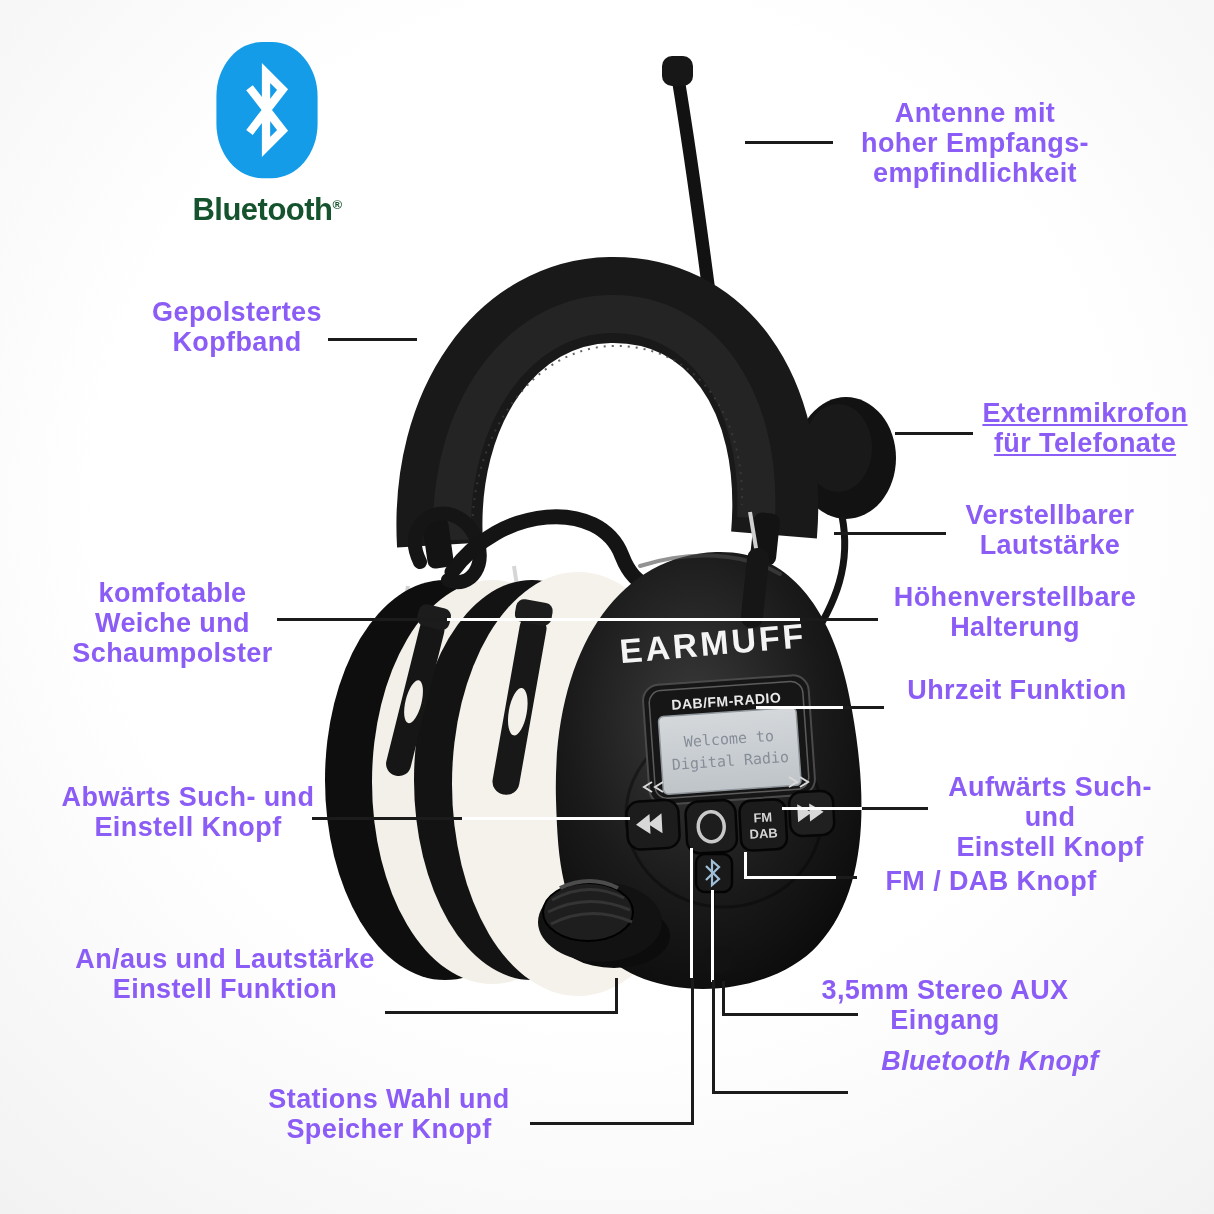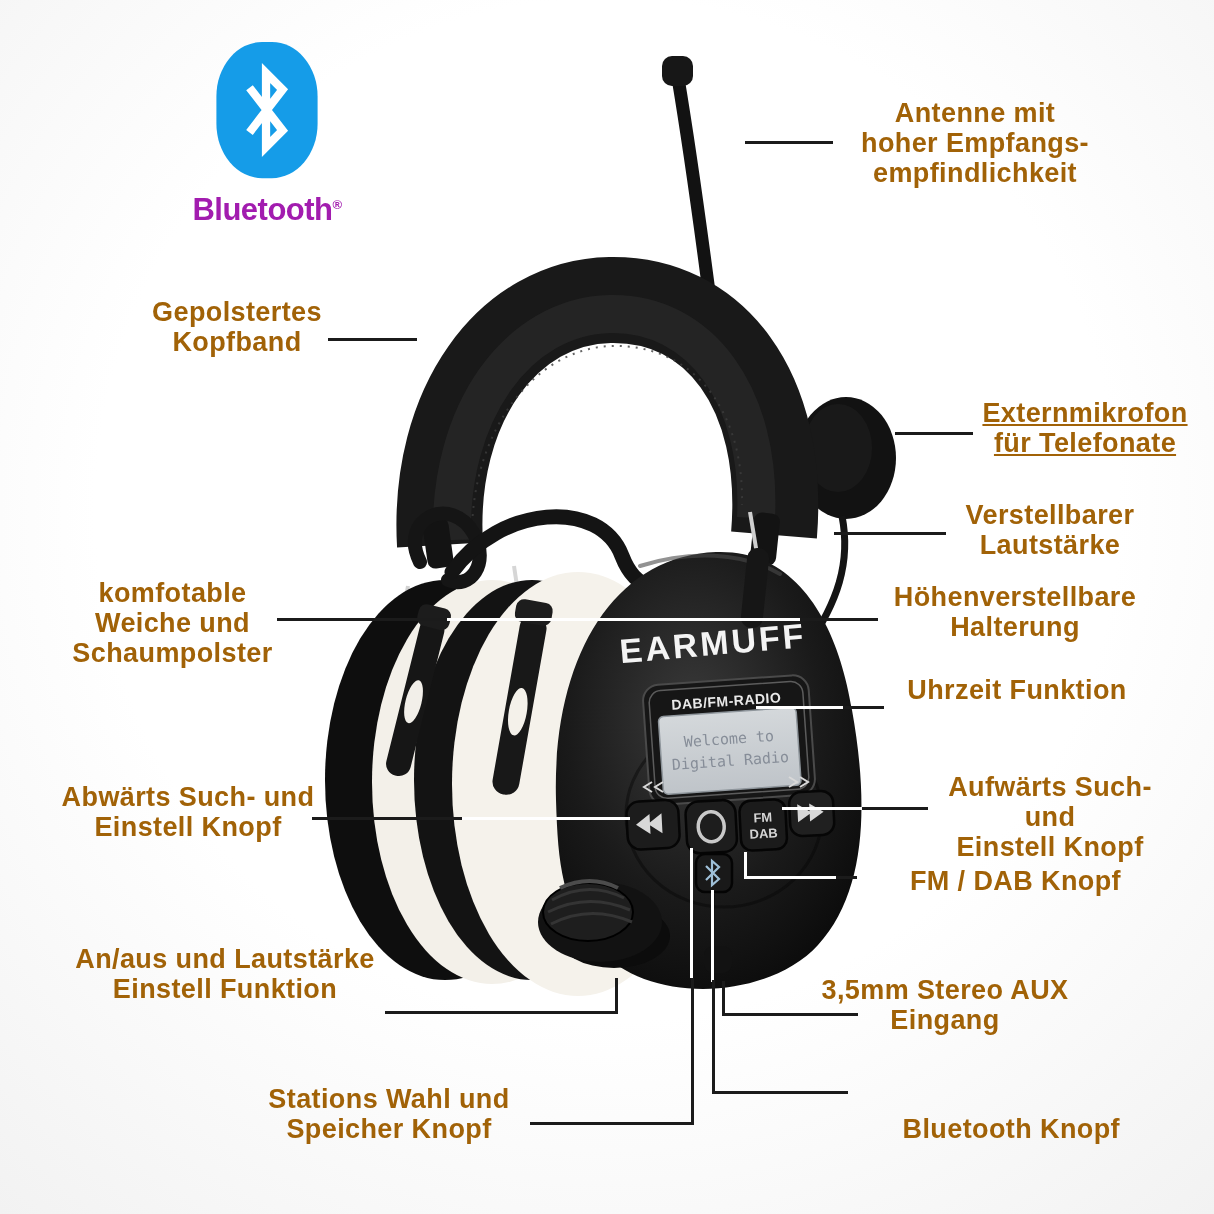--- a/index.html
+++ b/index.html
@@ -6,30 +6,30 @@
   body{
     width:1214px;height:1214px;position:relative;overflow:hidden;
     background:radial-gradient(circle at 50% 42%, #ffffff 55%, #f2f2f2 100%);
     font-family:"Liberation Sans", sans-serif;
   }
   .stage{position:absolute;inset:0;}
   svg.product{position:absolute;left:0;top:0;z-index:1;}
   .label{
     position:absolute;z-index:3;text-align:center;
     font-weight:700;font-size:27px;line-height:30px;letter-spacing:.4px;
-    color:#a16207;
+    color:#8b5cf6;
   }
-  .label.left-align{text-align:right;}
+  .label.left-align{text-align:center;}
   .cl{position:absolute;background:#1b1b1b;z-index:2;}
   .clw{position:absolute;background:#ffffff;z-index:2;}
   .hl{height:3px;}
   .vl{width:3px;}
   .bt-logo{position:absolute;left:192px;top:40px;z-index:3;width:150px;text-align:center;}
   .bt-logo .word{
-    margin-top:4px;font-weight:700;font-size:31px;color:#a21caf;letter-spacing:-0.5px;
+    margin-top:4px;font-weight:700;font-size:31px;color:#14532d;letter-spacing:-0.5px;
   }
   .bt-logo sup{font-size:13px;vertical-align:super;}
 </style>
 </head>
 <body>
 
 <div class="stage">
 
   <div class="bt-logo">
     <svg width="108" height="144" viewBox="0 0 110 148">
@@ -231,17 +231,17 @@
   <div class="label" style="left:815px;top:975px;width:260px;">
     <div>3,5mm Stereo AUX</div>
     <div>Eingang</div>
   </div>
 
   <div class="label" style="left:258px;top:1084px;width:262px;">
     <div>Stations Wahl und</div>
     <div>Speicher Knopf</div>
   </div>
 
-  <div class="label left-align" style="left:860px;top:1114px;width:260px;">
+  <div class="label left-align" style="left:860px;top:1046px;width:260px;font-style:italic;">
     <div>Bluetooth Knopf</div>
   </div>
 
 </div>
 
 </body></html>

